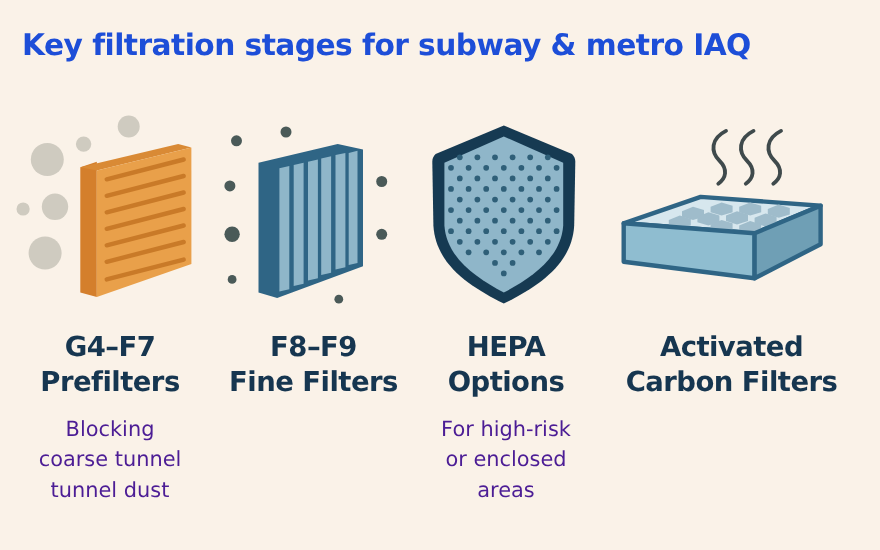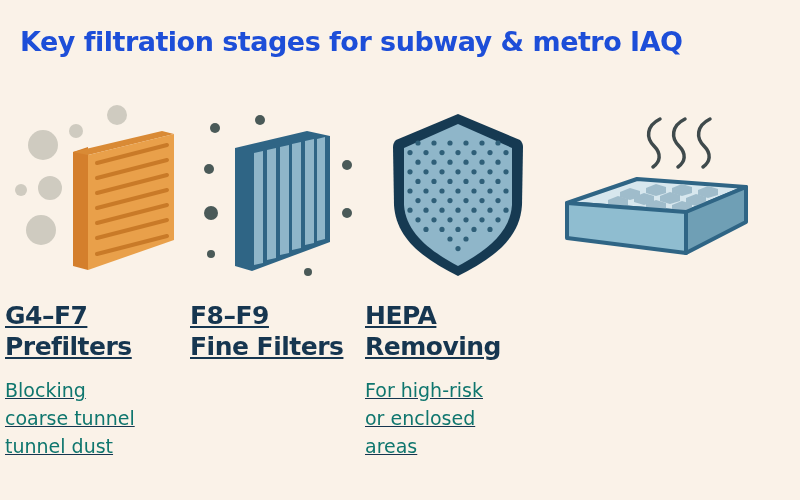--- a/index.html
+++ b/index.html
@@ -10,31 +10,30 @@
     position:relative;
   }
   .title {
     position:absolute; left:20px; top:26px;
     font-size:27px; font-weight:bold; color:#1d4ed8;
     letter-spacing:-0.5px;
     font-family:"DejaVu Sans", sans-serif;
   }
   .icon { position:absolute; }
   .col {
-    position:absolute; top:300px; width:190px; text-align:left;
+    position:absolute; top:300px; width:190px; text-align:center;
     color:#163650;
-    text-decoration:underline;
   }
   .col .h {
     font-size:25px; font-weight:bold; line-height:31px;
     letter-spacing:-0.5px; white-space:pre-line;
     font-family:"DejaVu Sans", sans-serif;
   }
   .col .d {
-    margin-top:14px; font-size:19px; line-height:28px; color:#0f766e;
+    margin-top:14px; font-size:19px; line-height:28px; color:#4c1d95;
     white-space:pre-line;
     font-family:"DejaVu Sans", sans-serif;
   }
 </style>
 </head>
 <body>
 
 <div class="title">Key filtration stages for subway &amp; metro IAQ</div>
 
 <svg class="icon" style="left:0;top:100px" width="200" height="200" viewBox="0 0 200 200">
@@ -184,19 +183,21 @@
   <div class="d">Blocking
 coarse tunnel
 tunnel dust</div>
 </div>
 <div class="col" style="left:190px">
   <div class="h">F8–F9
 Fine Filters</div>
 </div>
 <div class="col" style="left:365px">
   <div class="h">HEPA
-Removing</div>
+Options</div>
   <div class="d">For high-risk
 or enclosed
 areas</div>
 </div>
 <div class="col" style="left:560px;width:210px">
+  <div class="h">Activated
+Carbon Filters</div>
 </div>
 
 </body></html>

